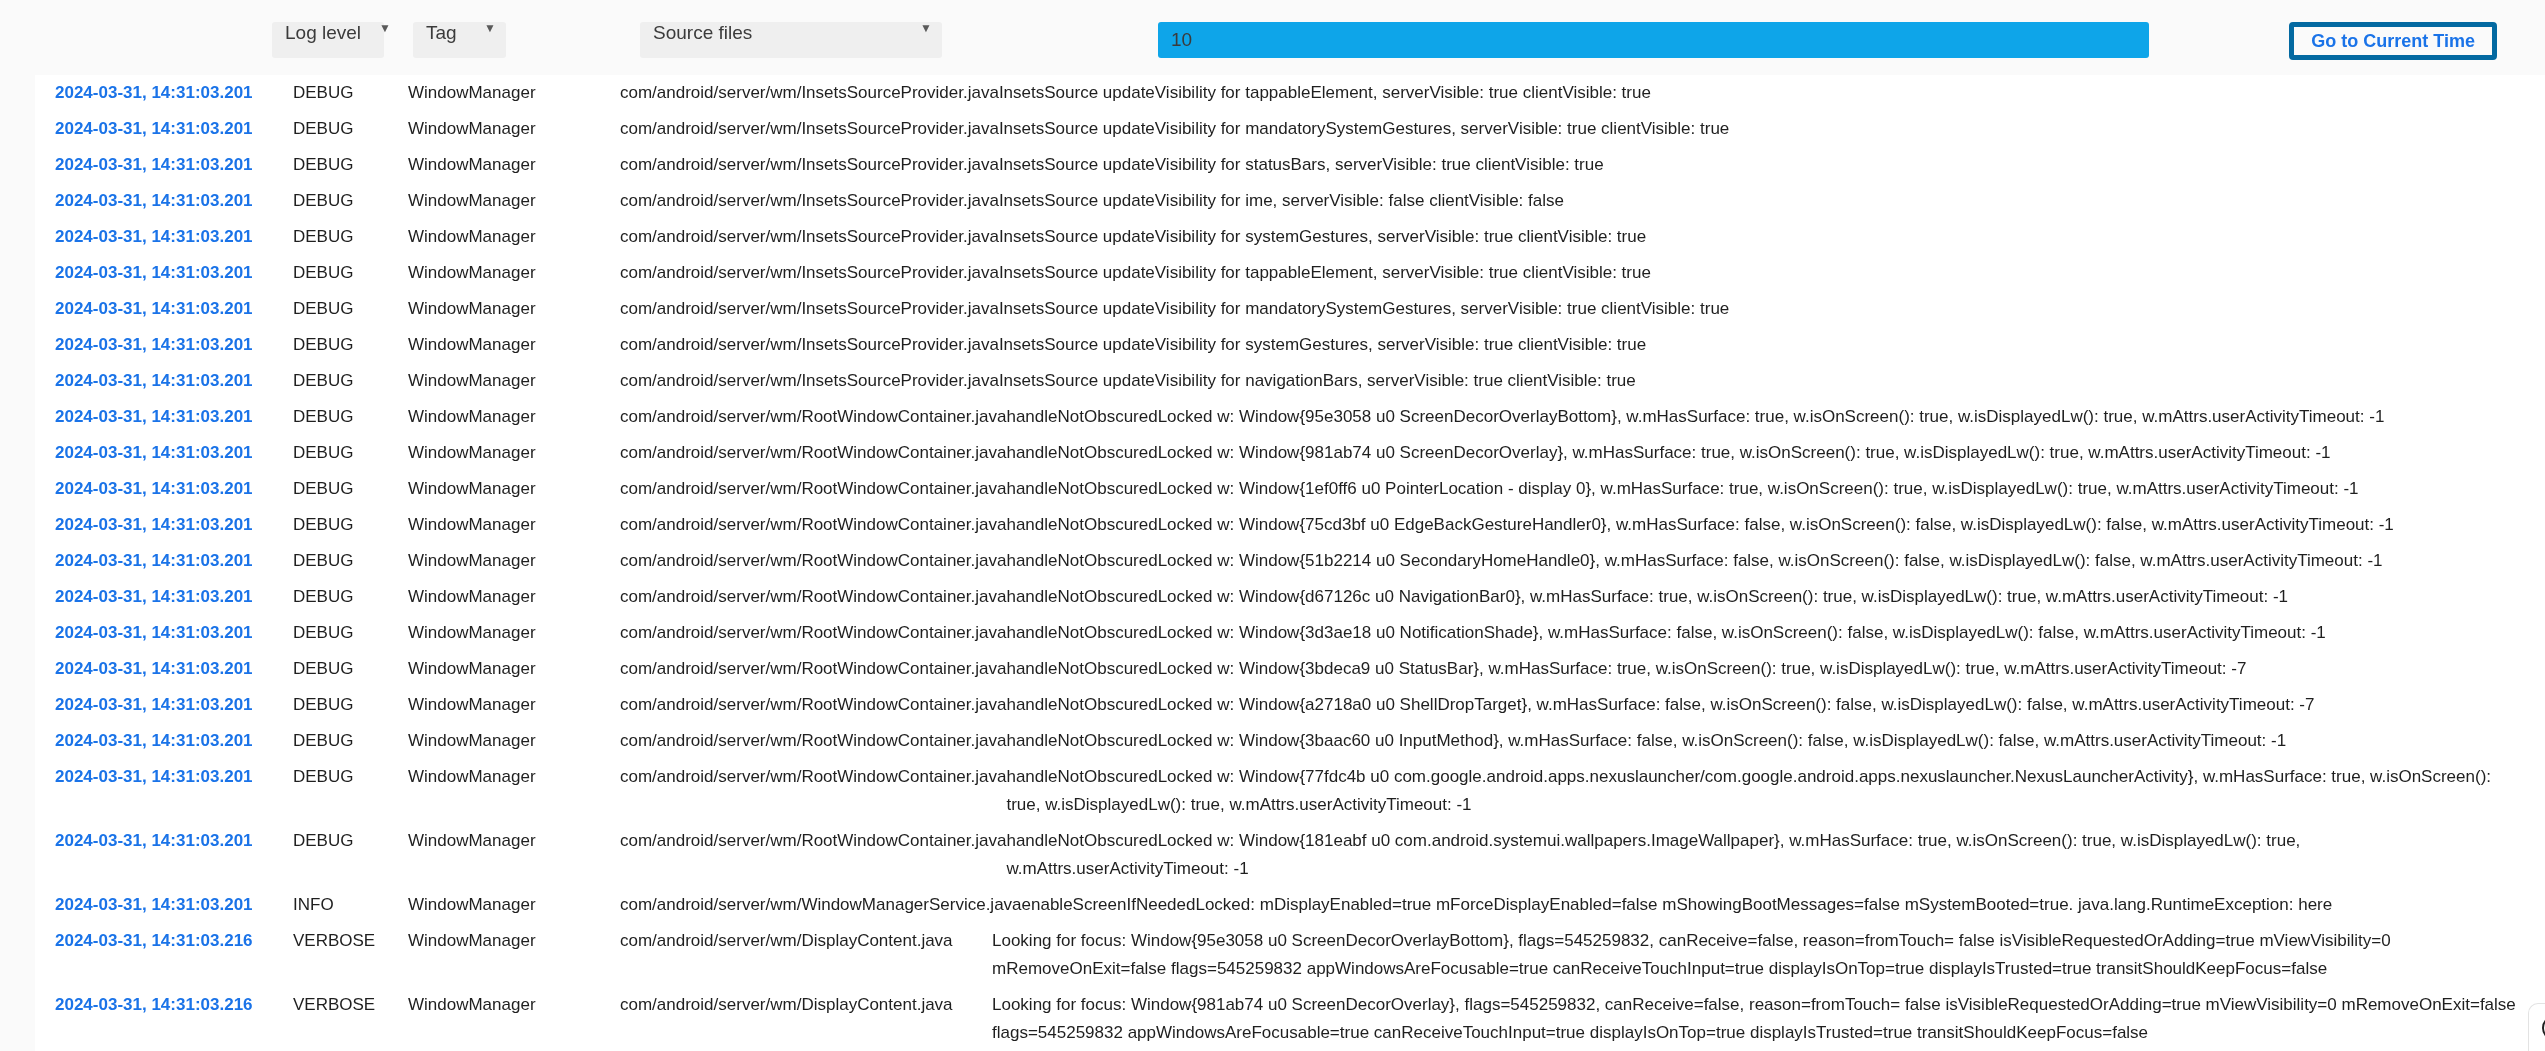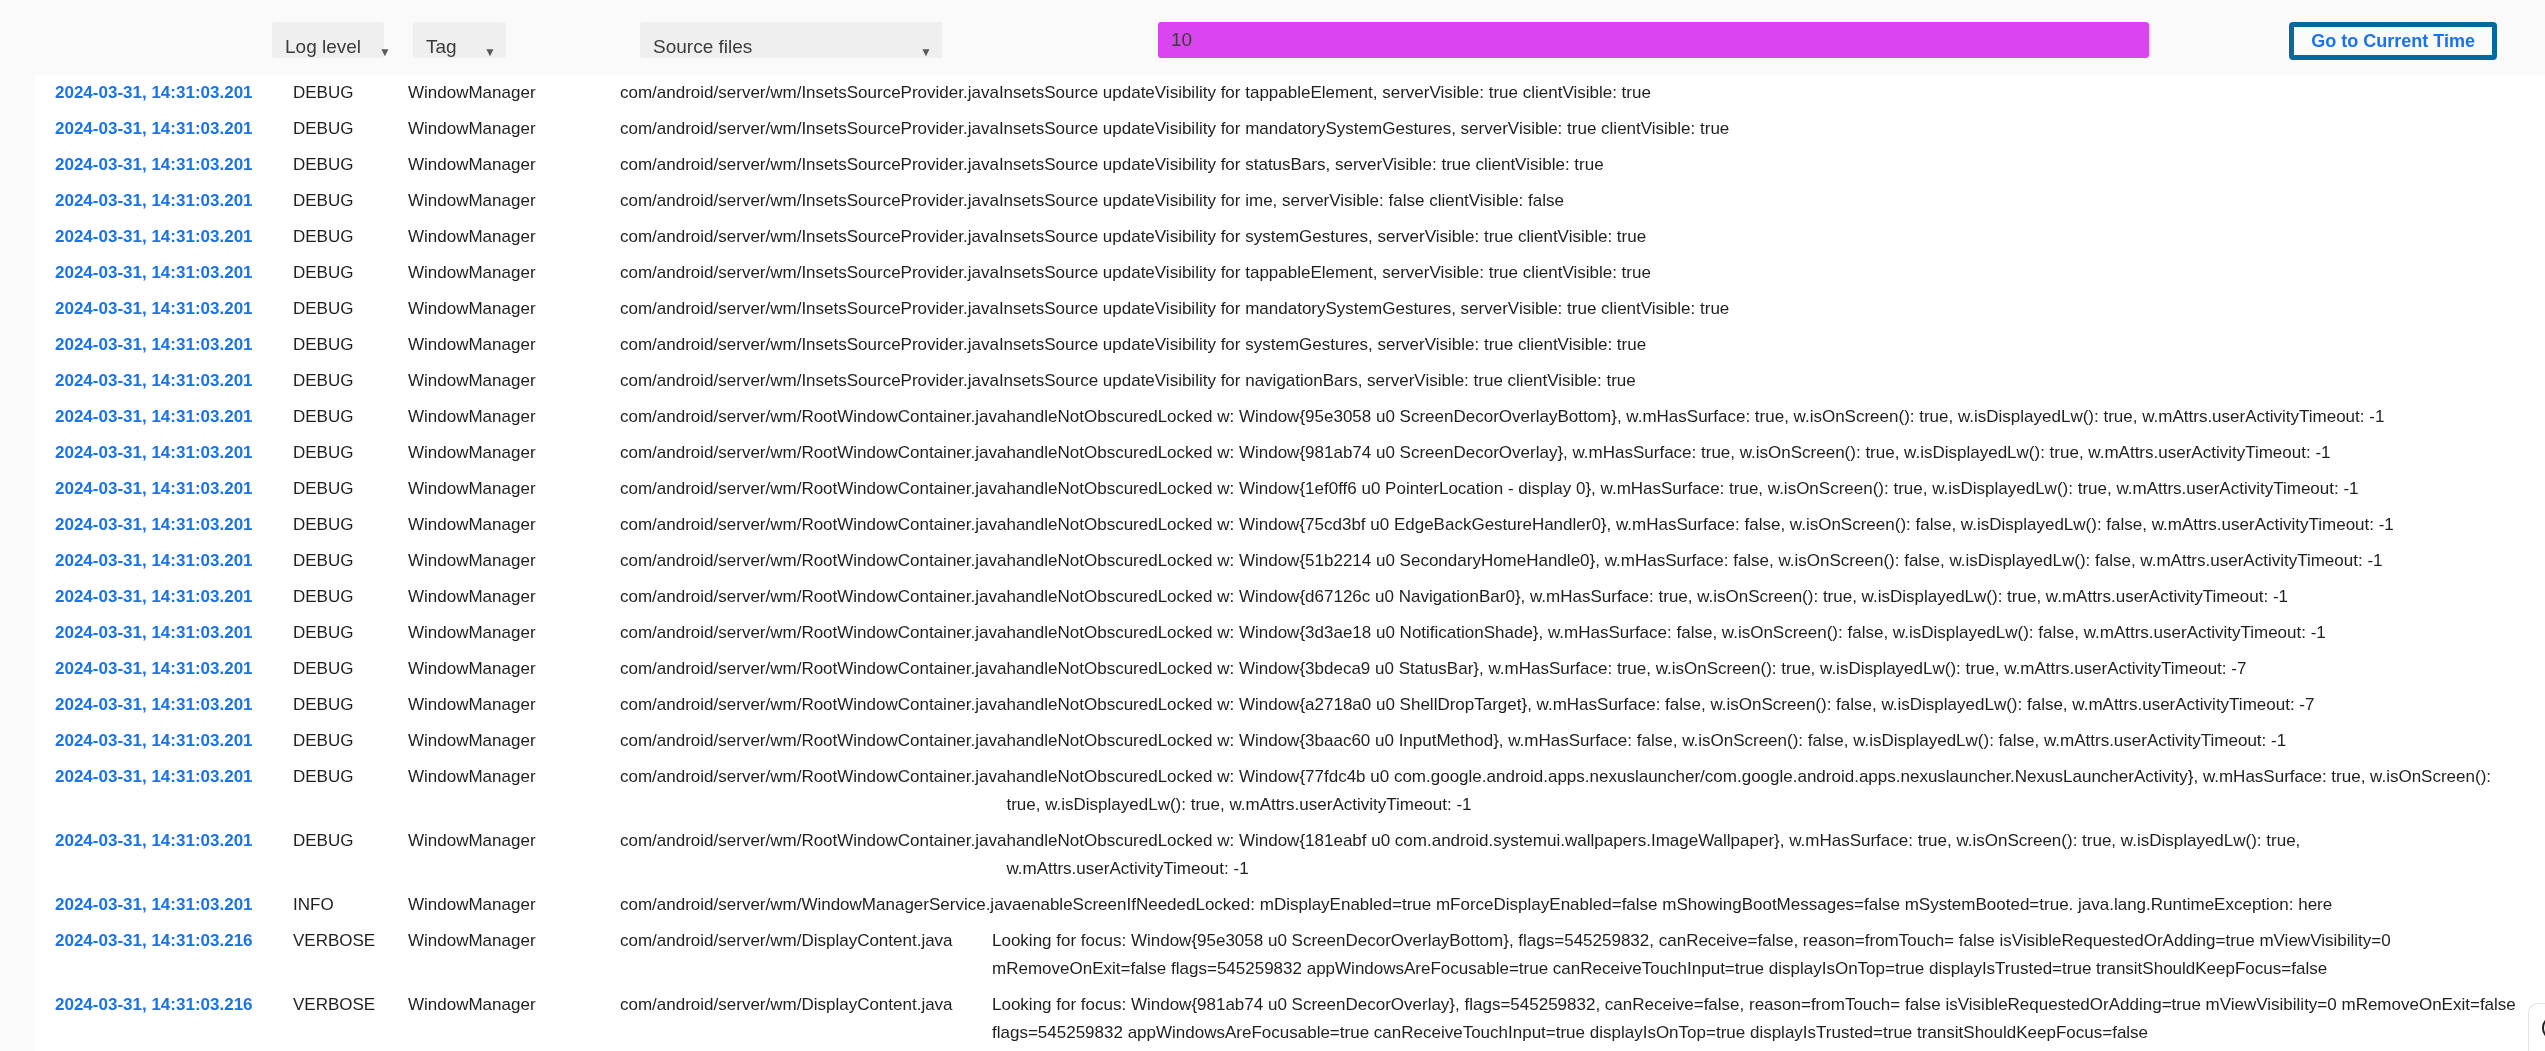--- a/index.html
+++ b/index.html
@@ -20,21 +20,21 @@
     width: 2545px;
   }
   .combo {
     position: absolute;
     top: 22px;
     height: 36px;
     background: #efefef;
     border: none;
     border-radius: 3px;
     display: flex;
-    align-items: flex-end;
+    align-items: flex-start;
     padding: 0 10px 0 13px;
     color: #3c3c3c;
     font-size: 19px;
     cursor: pointer;
     user-select: none;
   }
   .combo .combo-label { flex: 0 0 auto; white-space: nowrap; color:#3b3b3b; }
   .combo .caret {
     margin-left: auto;
     padding-left: 18px;
@@ -45,21 +45,21 @@
   #combo-loglevel { left: 272px; width: 112px; }
   #combo-tag      { left: 413px; width: 93px; }
   #combo-source   { left: 640px; width: 302px; }
 
   #search-field {
     position: absolute;
     left: 1158px;
     top: 22px;
     width: 991px;
     height: 36px;
-    background: #d946ef;
+    background: #0ea5e9;
     border: none;
     border-radius: 3px;
     padding: 0 13px;
     font-size: 19px;
     color: #3b3b3b;
     font-family: "Liberation Sans", sans-serif;
     outline: none;
   }
 
   #goto-current-time {

